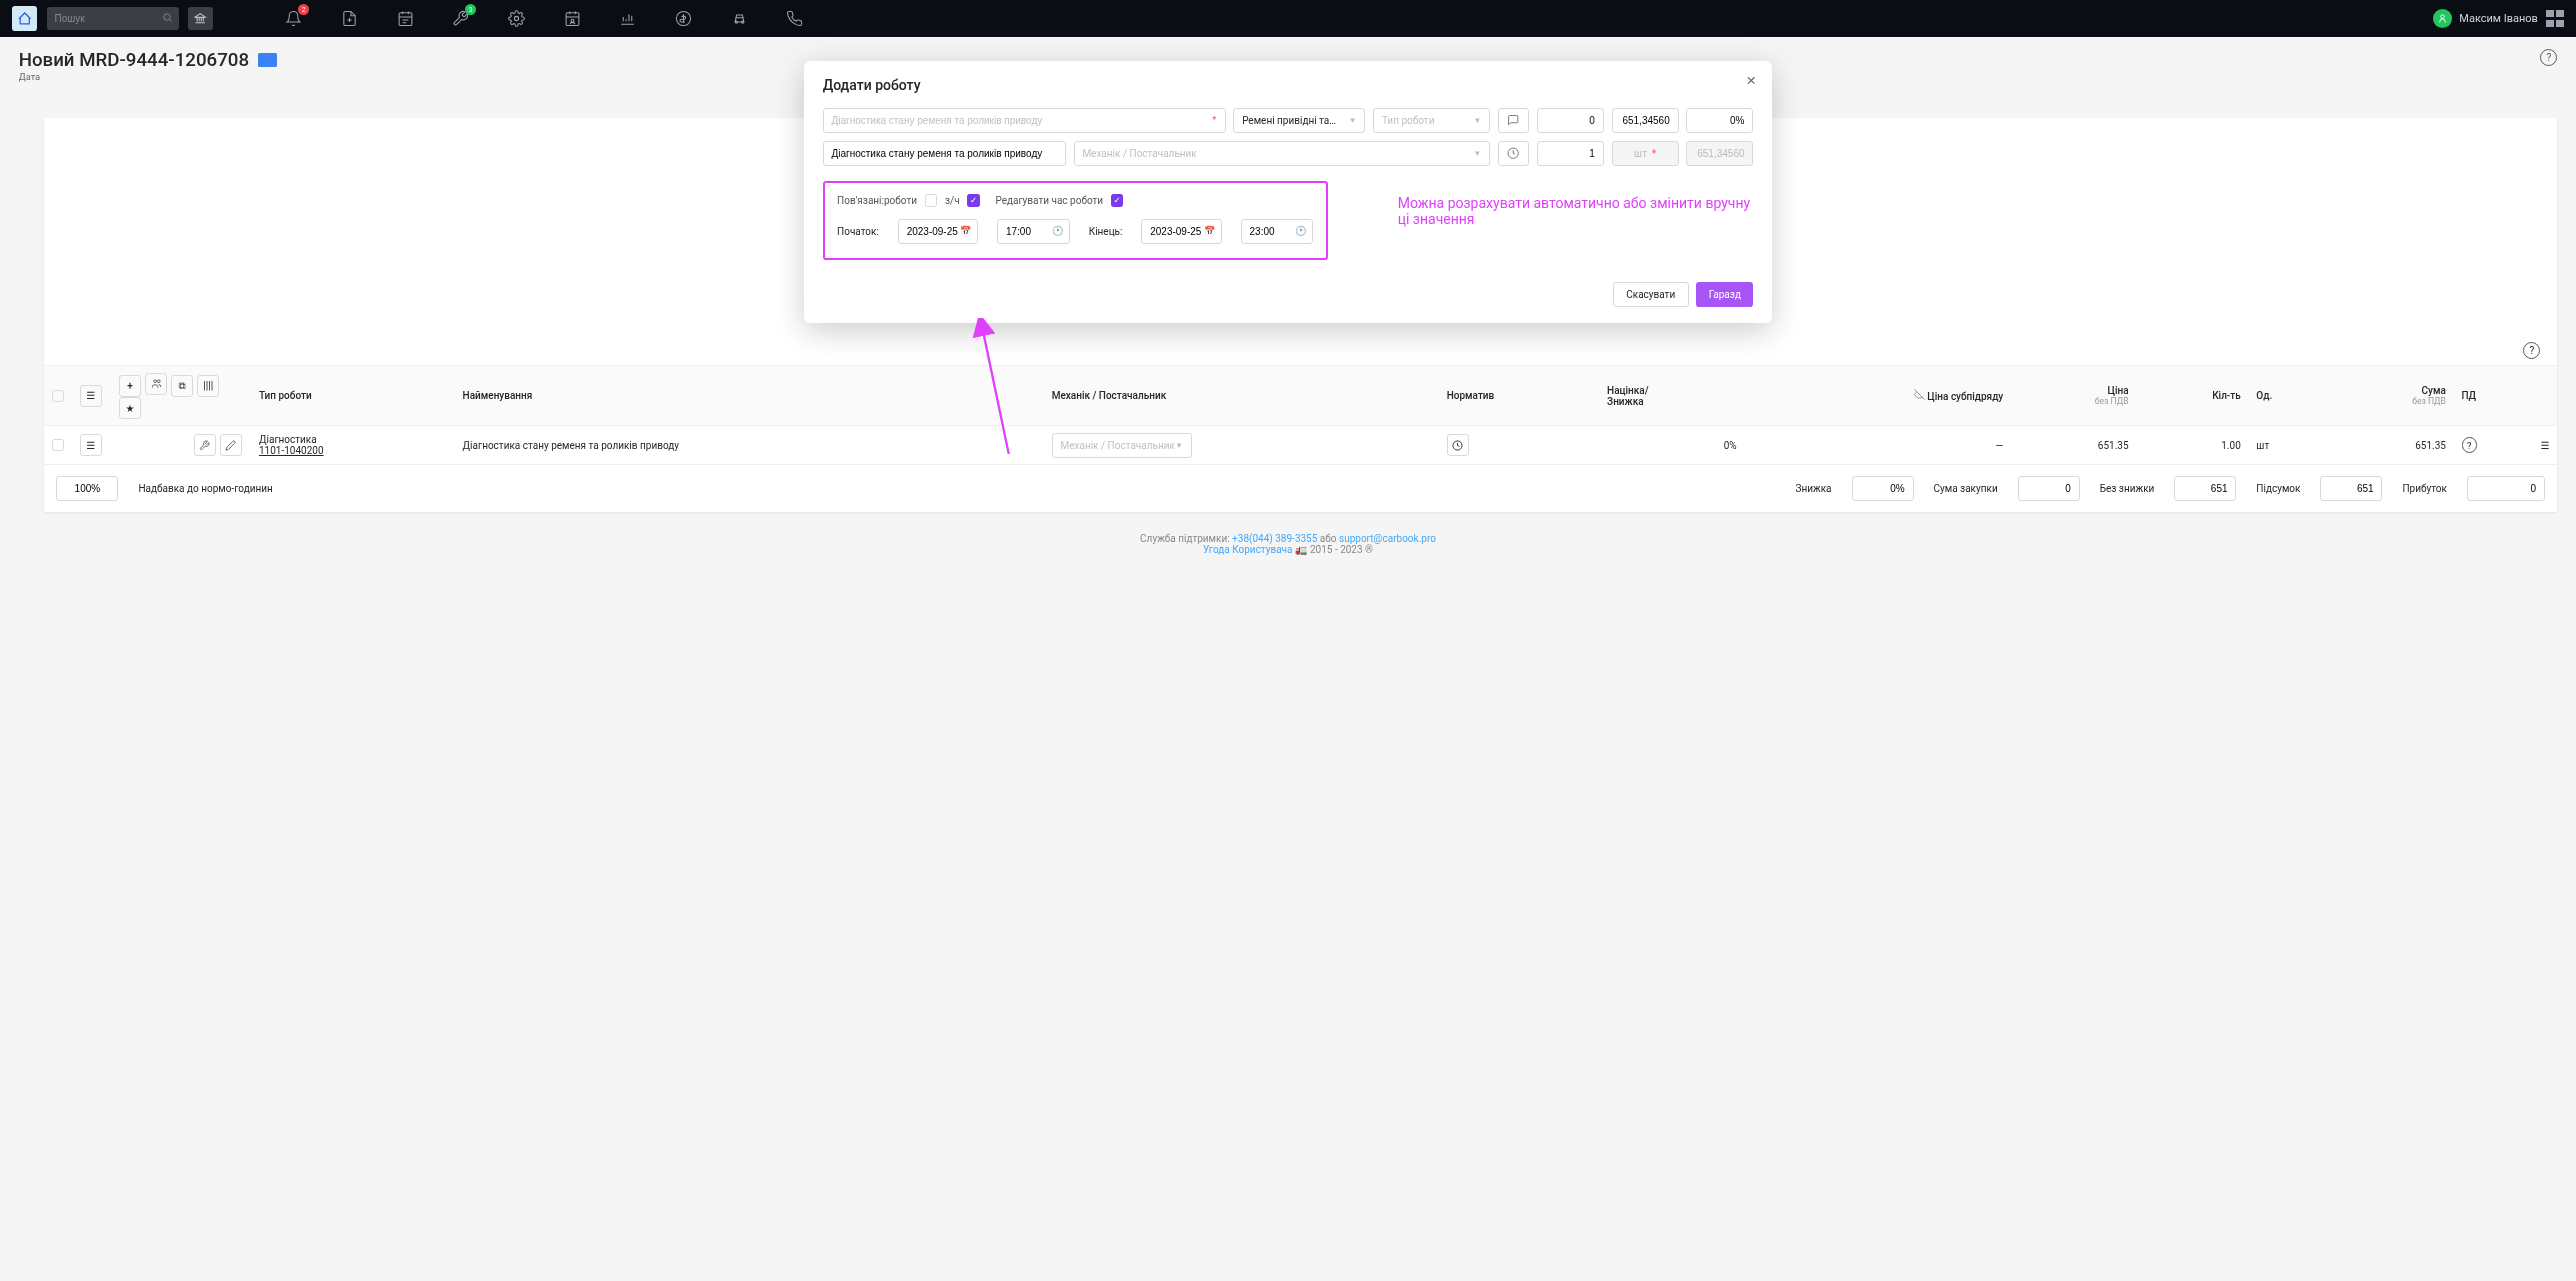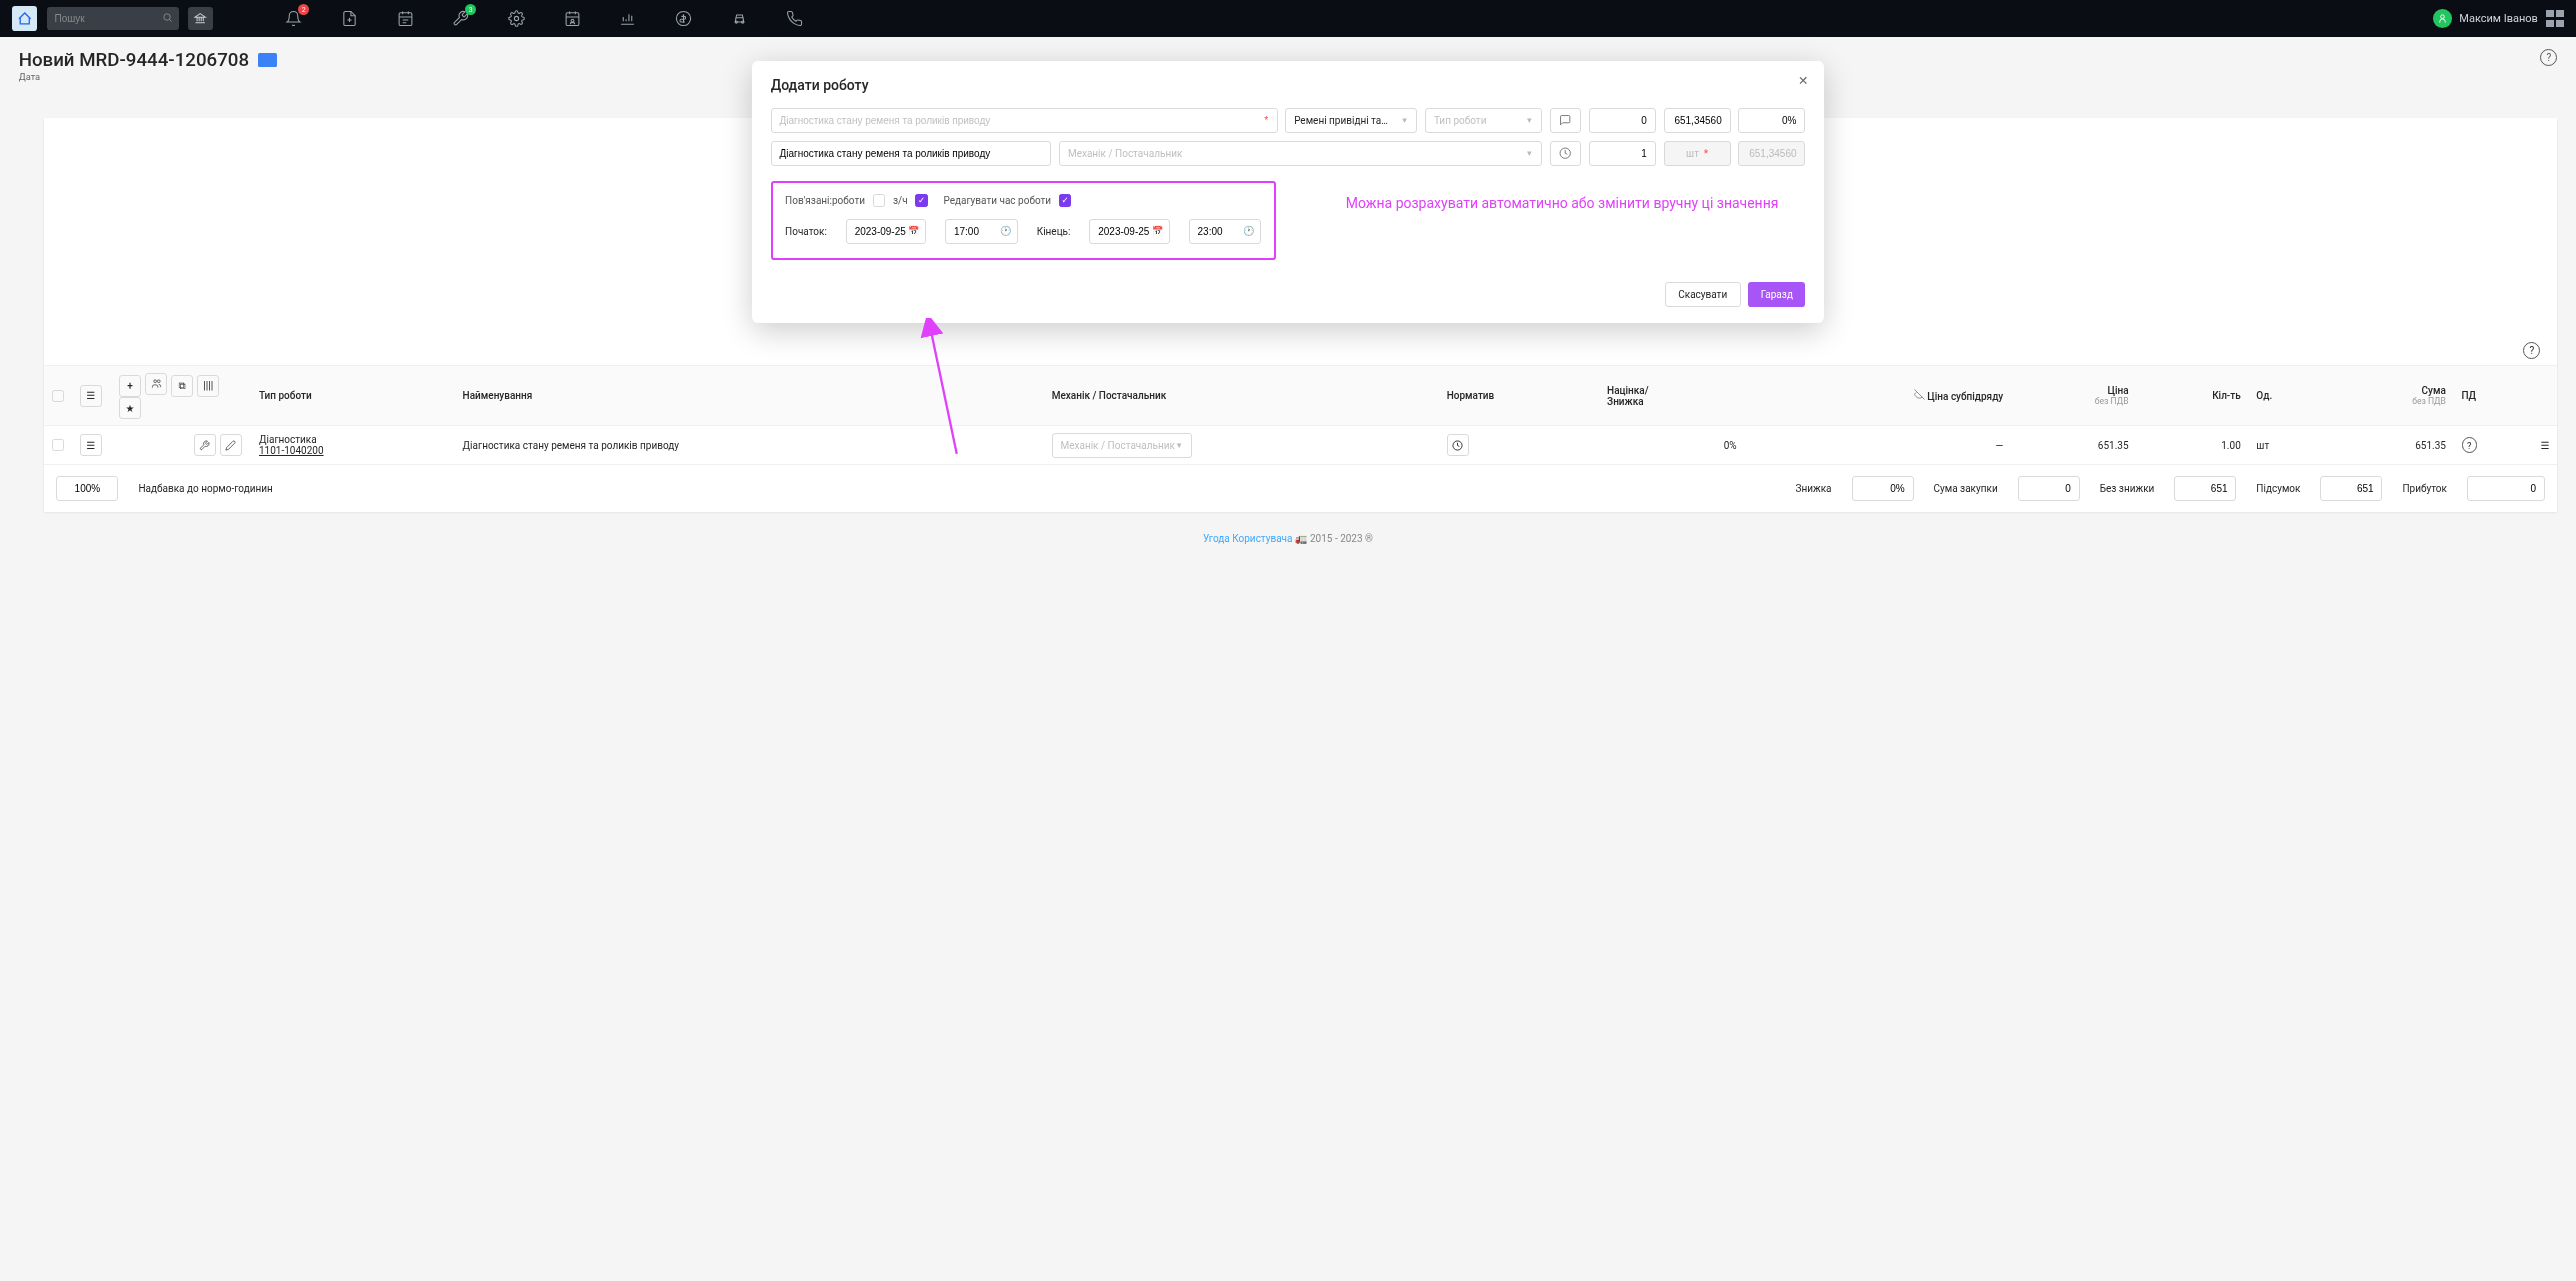--- a/index.html
+++ b/index.html
@@ -26,21 +26,21 @@
 .sub-header { padding: 12.4px 18.7px 6.2px; display: flex; justify-content: space-between; align-items: flex-start; }
 .page-title { font-size: 18.7px; font-weight: 500; color: #262626; display: flex; align-items: center; gap: 9.3px; justify-content: flex-end; }
 .title-icon { width: 18.7px; height: 14px; background: #3b82f6; border-radius: 1.6px; display: inline-block; }
 .page-sub { font-size: 9.3px; color: #666; }
 .top-tools { display: flex; gap: 18.7px; color: #555; }
 .help-circle { width: 17px; height: 17px; border: 1.2px solid #555; border-radius: 50%; display: flex; align-items: center; justify-content: center; font-size: 10px; cursor: pointer; }
 
 
 .modal-overlay { position: fixed; inset: 0; display: flex; align-items: flex-start; justify-content: center; z-index: 100; }
 .modal-backdrop { position: absolute; inset: 0; }
-.modal { position: relative; background: #fff; border-radius: 6.2px; box-shadow: 0 7.8px 31px rgba(0,0,0,0.2); width: 1072px; margin-top: 61px; padding: 15.5px 18.7px; }
+.modal { position: relative; background: #fff; border-radius: 6.2px; box-shadow: 0 7.8px 31px rgba(0,0,0,0.2); width: 968px; margin-top: 61px; padding: 15.5px 18.7px; }
 .modal-title { font-size: 14px; font-weight: 500; margin-bottom: 15.5px; }
 .modal-close { position: absolute; top: 12.4px; right: 15.5px; cursor: pointer; color: #666; font-size: 12.4px; }
 .modal-row { display: flex; gap: 7.8px; margin-bottom: 7.8px; align-items: center; }
 .input, .select { height: 25px; border: 0.8px solid #d9d9d9; border-radius: 3.1px; padding: 0 7.8px; font-size: 10px; background: #fff; }
 .input::placeholder { color: #bfbfbf; }
 .select { display: flex; align-items: center; justify-content: space-between; cursor: pointer; color: #bfbfbf; }
 .select.has-value { color: #262626; }
 .req-dot { color: #ff4d4f; position: absolute; right: 9.3px; top: 6.2px; font-size: 9.3px; }
 .input-wrap { position: relative; flex: 1; }
 .icon-btn { width: 31px; height: 25px; border: 0.8px solid #d9d9d9; border-radius: 3.1px; display: flex; align-items: center; justify-content: center; cursor: pointer; }
@@ -297,20 +297,26 @@
     <input class="footer-input" value="651" style="">
     <span class="footer-lbl">Підсумок</span>
     <input class="footer-input" value="651" style="">
     <span class="footer-lbl">Прибуток</span>
     <input class="footer-input" style="width: 78px;" value="0">
   </div>
 </div>
 
 <div class="page-footer">
   <div>
+    <span>Служба підтримки: </span>
+    <a>+38(044) 389-3355</a>
+    <span> або </span>
+    <a>support@carbook.pro</a>
+  </div>
+  <div>
     <span class="agree">Угода Користувача</span>
     <span> 🚛 </span>
     <span> 2015 - 2023 ®</span>
   </div>
 </div>
 
 <div class="modal-overlay">
   <div class="modal-backdrop"></div>
   <div class="modal">
     <div class="modal-title">Додати роботу</div>

